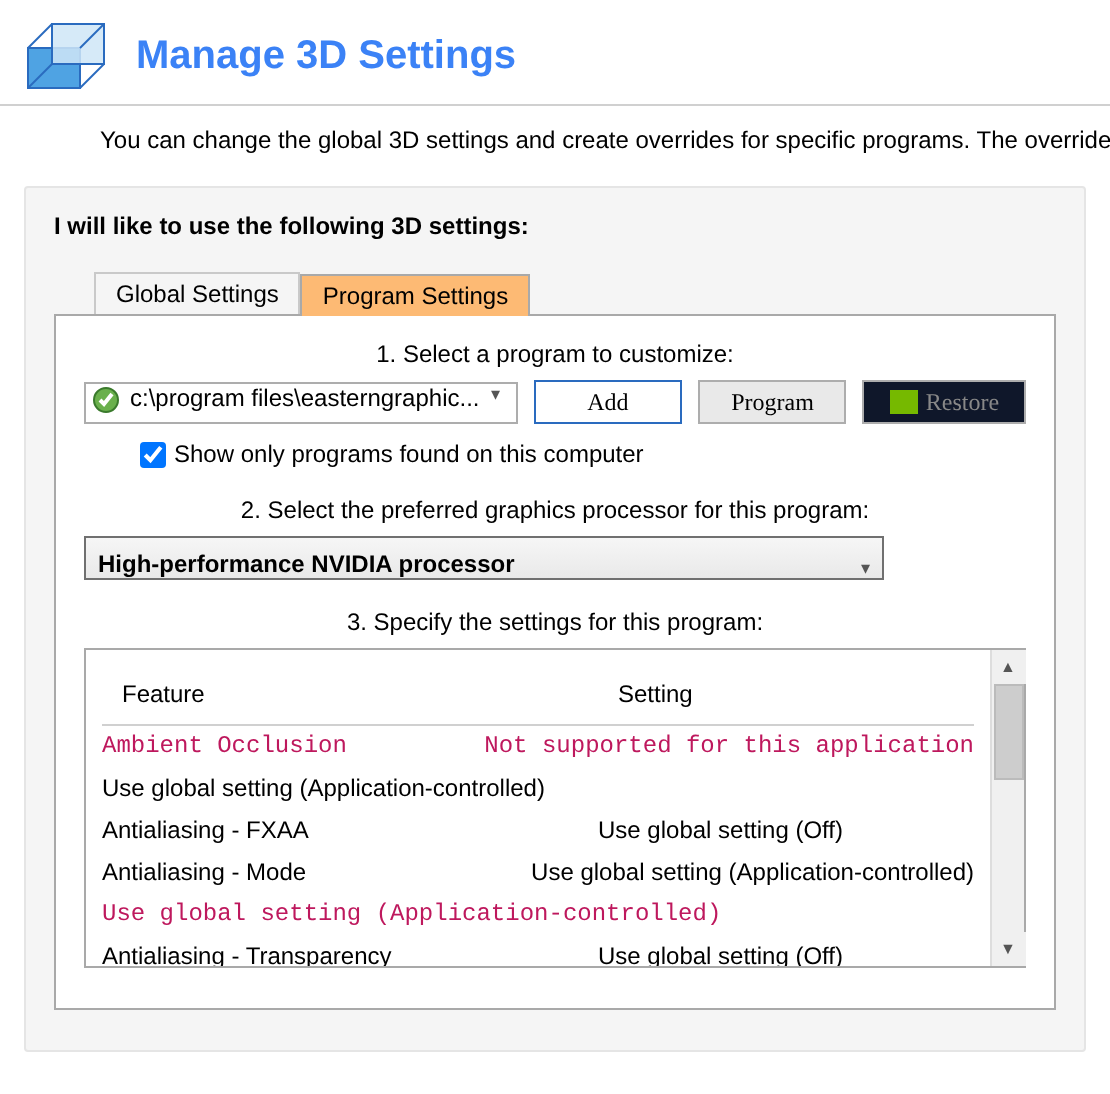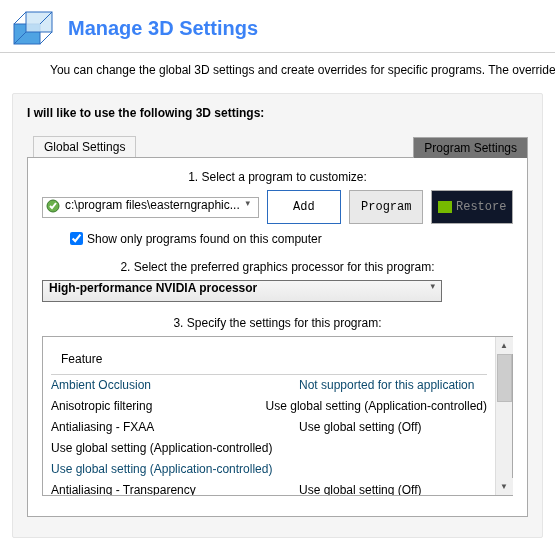--- a/index.html
+++ b/index.html
@@ -46,35 +46,34 @@
     border-radius: 2px;
     padding: 12px 14px 20px 14px;
   }
   .panel-text {
     font-weight: 600;
     margin-bottom: 16px;
   }
   .tabs {
     display: flex;
     position: relative;
-    margin-left: 6px;
-    justify-content: space-between;
+    margin-left: 20px;
   }
   .tab {
     padding: 3px 10px;
     font-size: 12px;
     background: #f5f5f5;
     border: 1px solid #a9a9a9;
     border-bottom: none;
     margin-right: 0px;
     cursor: pointer;
     position: relative;
   }
   .tab.active {
-    background: #737373;
+    background: #fdba74;
     z-index: 2;
     top: 1px;
   }
   .tab.inactive {
     border-color: #c9c9c9;
     background: #f5f5f5;
   }
   .tab-content {
     background: #fff;
     border: 1px solid #a9a9a9;
@@ -106,25 +105,25 @@
     flex: 1;
     white-space: nowrap;
     overflow: hidden;
     text-overflow: ellipsis;
     font-size: 12px;
   }
   .program-dropdown .chev {
     width: 16px; text-align: center; font-size: 9px; color: #555;
   }
   .btn {
-    height: 34px;
+    height: 22px;
     border: 1px solid #adadad;
     background: #e9e9e9;
     font-size: 12px;
-    font-family: Liberation Mono, monospace;
+    font-family: Liberation Serif, serif;
     width: 82px;
     cursor: pointer;
     display: inline-flex;
     align-items: center;
     justify-content: center;
     padding: 0;
   }
   .btn.add {
     border: 1px solid #2a6bbf;
     background: #fff;
@@ -135,31 +134,31 @@
     width: 90px;
     gap: 4px;
   }
   .nv-badge {
     width: 14px; height: 12px;
     background: #76b900;
     display: inline-block;
   }
   .checkbox-row {
     display: flex;
-    align-items: flex-start;
+    align-items: center;
     gap: 4px;
     padding-left: 28px;
   }
   .checkbox-row input {
     width: 13px; height: 13px;
     margin: 0;
   }
   .gpu-dropdown {
     display: flex;
-    align-items: flex-start;
+    align-items: flex-end;
     justify-content: space-between;
     background: linear-gradient(#f6f6f6,#e9e9e9);
     border: 1px solid #707070;
     height: 22px;
     width: 400px;
     padding: 0 6px;
     cursor: pointer;
   }
   .gpu-dropdown .txt { font-weight: 600; }
   .gpu-dropdown .chev { font-size: 9px; color: #555; }
@@ -173,21 +172,21 @@
     flex: 1;
     overflow: hidden;
     padding: 4px 8px;
   }
   .settings-row {
     display: flex;
     line-height: 21px;
     font-size: 12px;
   }
   .settings-row.header { font-weight: 400; }
-  .settings-row.disabled { color: #0c4a6e; }
+  .settings-row.disabled { color: #be185d; font-family: Liberation Mono, monospace; }
   .col-feature { width: 248px; }
   .col-setting { flex: 1; white-space: nowrap; }
   .scrollbar {
     width: 17px;
     background: #f0f0f0;
     border-left: 1px solid #ddd;
     display: flex;
     flex-direction: column;
     align-items: center;
   }
@@ -269,35 +268,36 @@
         <span class="chev">▾</span>
       </div>
     </div>
 
     <div class="step" style="margin-bottom:6px">
       <div class="step-label">3. Specify the settings for this program:</div>
       <div class="settings-box">
         <div class="settings-scroll">
           <div class="settings-row header">
             <div class="col-feature">Feature</div>
+            <div class="col-setting">Setting</div>
           </div>
           <div id="rows-target">
               <div class="settings-row disabled">
                 <div class="col-feature">Ambient Occlusion</div>
                 <div class="col-setting">Not supported for this application</div>
               </div>
               <div class="settings-row">
-                <div class="col-feature">Anisotropic filtering</div>
                 <div class="col-setting">Use global setting (Application-controlled)</div>
               </div>
               <div class="settings-row">
                 <div class="col-feature">Antialiasing - FXAA</div>
                 <div class="col-setting">Use global setting (Off)</div>
               </div>
               <div class="settings-row">
+                <div class="col-feature">Antialiasing - Mode</div>
                 <div class="col-setting">Use global setting (Application-controlled)</div>
               </div>
               <div class="settings-row disabled">
                 <div class="col-setting">Use global setting (Application-controlled)</div>
               </div>
               <div class="settings-row">
                 <div class="col-feature">Antialiasing - Transparency</div>
                 <div class="col-setting">Use global setting (Off)</div>
               </div>
             </div>

